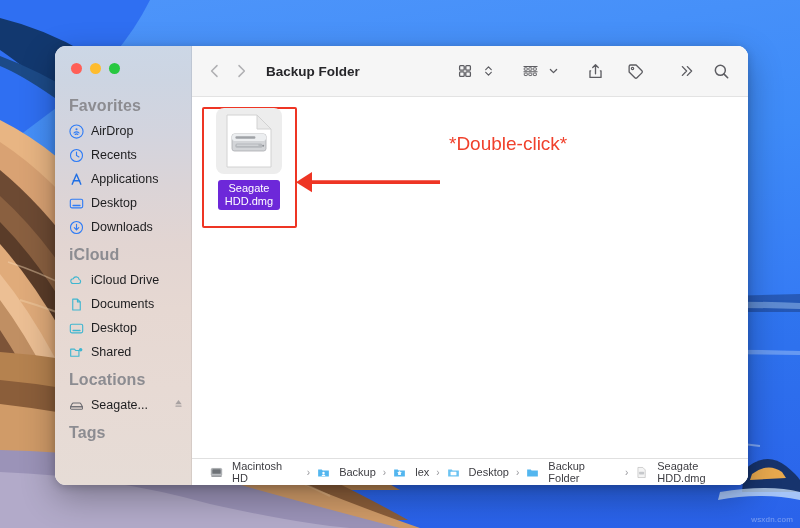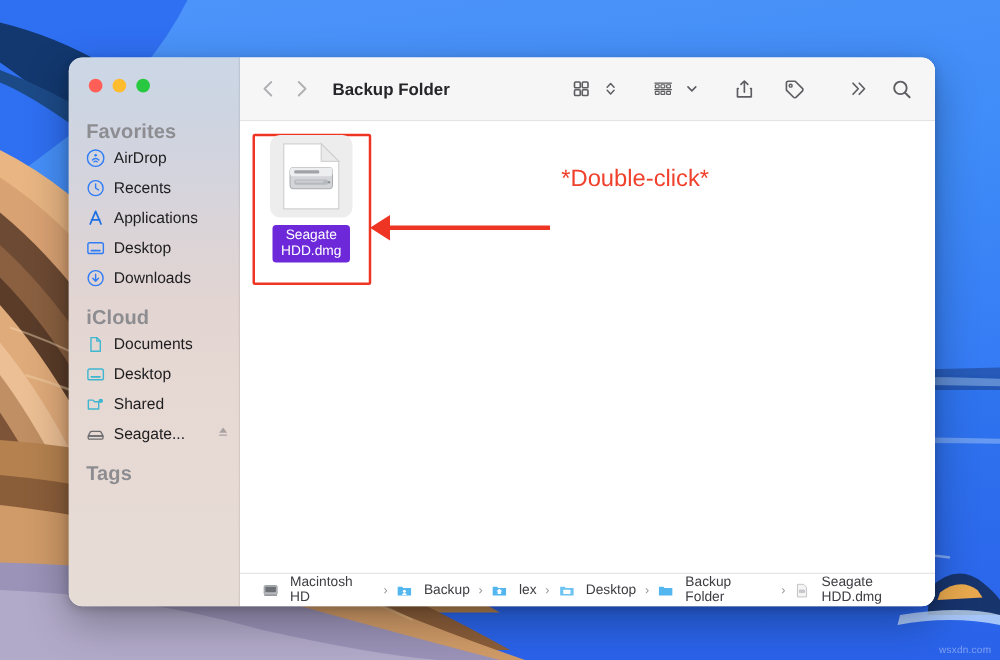--- a/index.html
+++ b/index.html
@@ -56,21 +56,21 @@
   .tl-green  { background: #28c840; }
 
   .side-section {
     font-size: 16px;
     font-weight: bold;
     color: #8c8c91;
     padding: 7px 0 4px 14px;
     letter-spacing: 0.1px;
   }
   .side-item {
-    display: flex; 
+    display: flex; align-items: center;
     gap: 7px;
     height: 24px;
     padding-left: 14px;
     padding-right: 8px;
     font-size: 12.5px;
     color: #1d1d1f;
     white-space: nowrap;
   }
   .side-item .ico { width: 15px; height: 15px; flex: 0 0 15px; display:flex; align-items:center; justify-content:center; }
   .side-item .ico svg { display:block; }
@@ -299,20 +299,28 @@
           <svg width="15" height="15" viewBox="0 0 16 16">
               <circle cx="8" cy="8" r="6.4" fill="none" stroke="#2f7cf6" stroke-width="1.2"></circle>
               <path d="M8 4.6v6M5.6 8.2L8 10.6l2.4-2.4" fill="none" stroke="#2f7cf6" stroke-width="1.2" stroke-linecap="round" stroke-linejoin="round"></path>
             </svg>
         </span>
         <span class="lbl">Downloads</span>
       </div>
 
       <div class="side-section">iCloud</div>
 
+      <div class="side-item">
+        <span class="ico">
+          <svg width="15" height="15" viewBox="0 0 16 16">
+              <path d="M4.3 11.2a2.5 2.5 0 01.2-5 3.3 3.3 0 016.3.7 2.2 2.2 0 01-.3 4.3z" fill="none" stroke="#3fb6d0" stroke-width="1.2" stroke-linejoin="round"></path>
+            </svg>
+        </span>
+        <span class="lbl">iCloud Drive</span>
+      </div>
 
       <div class="side-item">
         <span class="ico">
           <svg width="15" height="15" viewBox="0 0 16 16">
               <path d="M4 2.2h5l3 3v8.6H4z" fill="none" stroke="#3fb6d0" stroke-width="1.2" stroke-linejoin="round"></path>
               <path d="M9 2.2v3h3" fill="none" stroke="#3fb6d0" stroke-width="1.2" stroke-linejoin="round"></path>
             </svg>
         </span>
         <span class="lbl">Documents</span>
       </div>
@@ -330,20 +338,21 @@
       <div class="side-item">
         <span class="ico">
           <svg width="15" height="15" viewBox="0 0 16 16">
               <path d="M1.8 4.4h4l1.2 1.4h3.6v6.2H1.8z" fill="none" stroke="#3fb6d0" stroke-width="1.2" stroke-linejoin="round"></path>
               <circle cx="12.4" cy="5" r="1.9" fill="#3fb6d0"></circle>
             </svg>
         </span>
         <span class="lbl">Shared</span>
       </div>
 
+      <div class="side-section">Locations</div>
 
       <div class="side-item">
         <span class="ico">
           <svg width="15" height="15" viewBox="0 0 16 16">
               <path d="M1.6 9.4l1.8-3.3a1.3 1.3 0 011.1-.7h7a1.3 1.3 0 011.1.7l1.8 3.3z" fill="none" stroke="#6b6b70" stroke-width="1.1" stroke-linejoin="round"></path>
               <rect x="1.6" y="9.4" width="12.8" height="2.6" rx="1.1" fill="none" stroke="#6b6b70" stroke-width="1.1"></rect>
             </svg>
         </span>
         <span class="lbl">Seagate...</span>
         <span class="eject">

